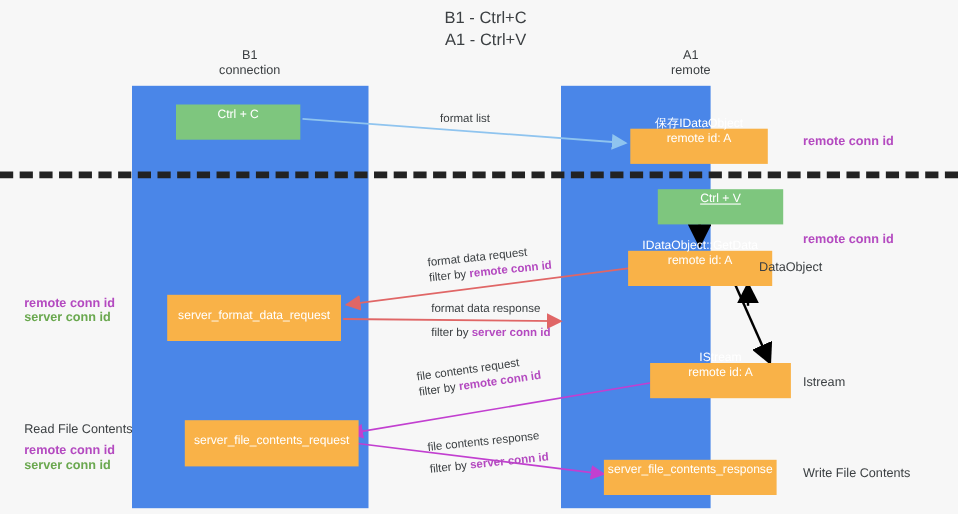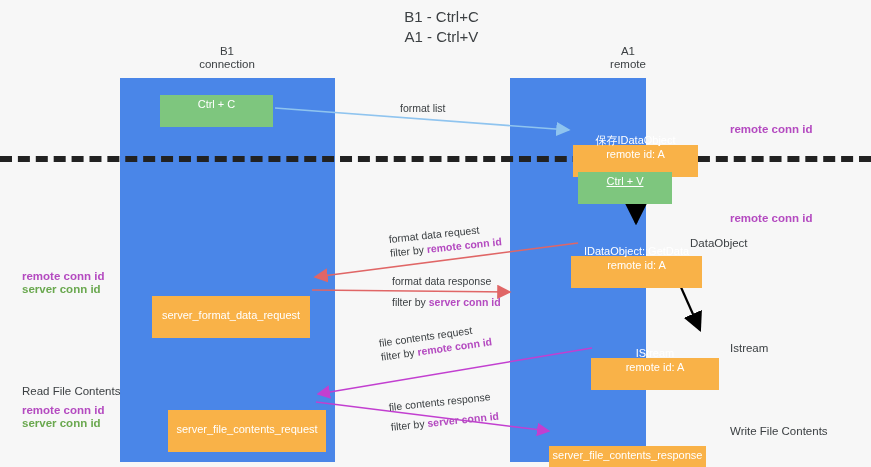--- a/index.html
+++ b/index.html
@@ -37,21 +37,21 @@
   
   .box{
     position:absolute;display:flex;flex-direction:column;
     align-items:center;justify-content:flex-end;
     color:#ffffff;font-size:11px;line-height:13.5px;text-align:center;
     box-sizing:border-box;padding:16px 4px;
   }
   .green{background:#7ec67e;}
   .orange{background:#fbb козь;}
   .orange{background:#fbb040;}
-  .orange{background:#f9b248;margin-top:28px;}
+  .orange{background:#f9b248;}
 
   
   #divider{
     position:absolute;left:0;top:156px;width:871px;height:0;
     border-top:6px dashed #222;
   }
 
   
   .side-label{position:absolute;font-size:11.5px;line-height:14px;color:#3c4043;}
   .purple{color:#b44ac0;font-weight:bold;}
@@ -150,21 +150,21 @@
 
   <div class="box orange" style="left:168px;top:382px;width:158px;height:42px;">
     <span>server_file_contents_request</span>
   </div>
 
   <div class="box orange" style="left:573px;top:117px;width:125px;height:31px;">
     <span>保存IDataObject</span>
     <span>remote id: A</span>
   </div>
 
-  <div class="box green" style="left:578px;top:172px;width:94px;height:26px;text-decoration:underline;">
+  <div class="box green" style="left:598px;top:172px;width:114px;height:26px;text-decoration:underline;">
     <span>Ctrl + V</span>
   </div>
 
   <div class="box orange" style="left:571px;top:228px;width:131px;height:30px;">
     <span>IDataObject::GetData</span>
     <span>remote id: A</span>
   </div>
 
 
   <div class="box orange" style="left:591px;top:330px;width:128px;height:30px;">

